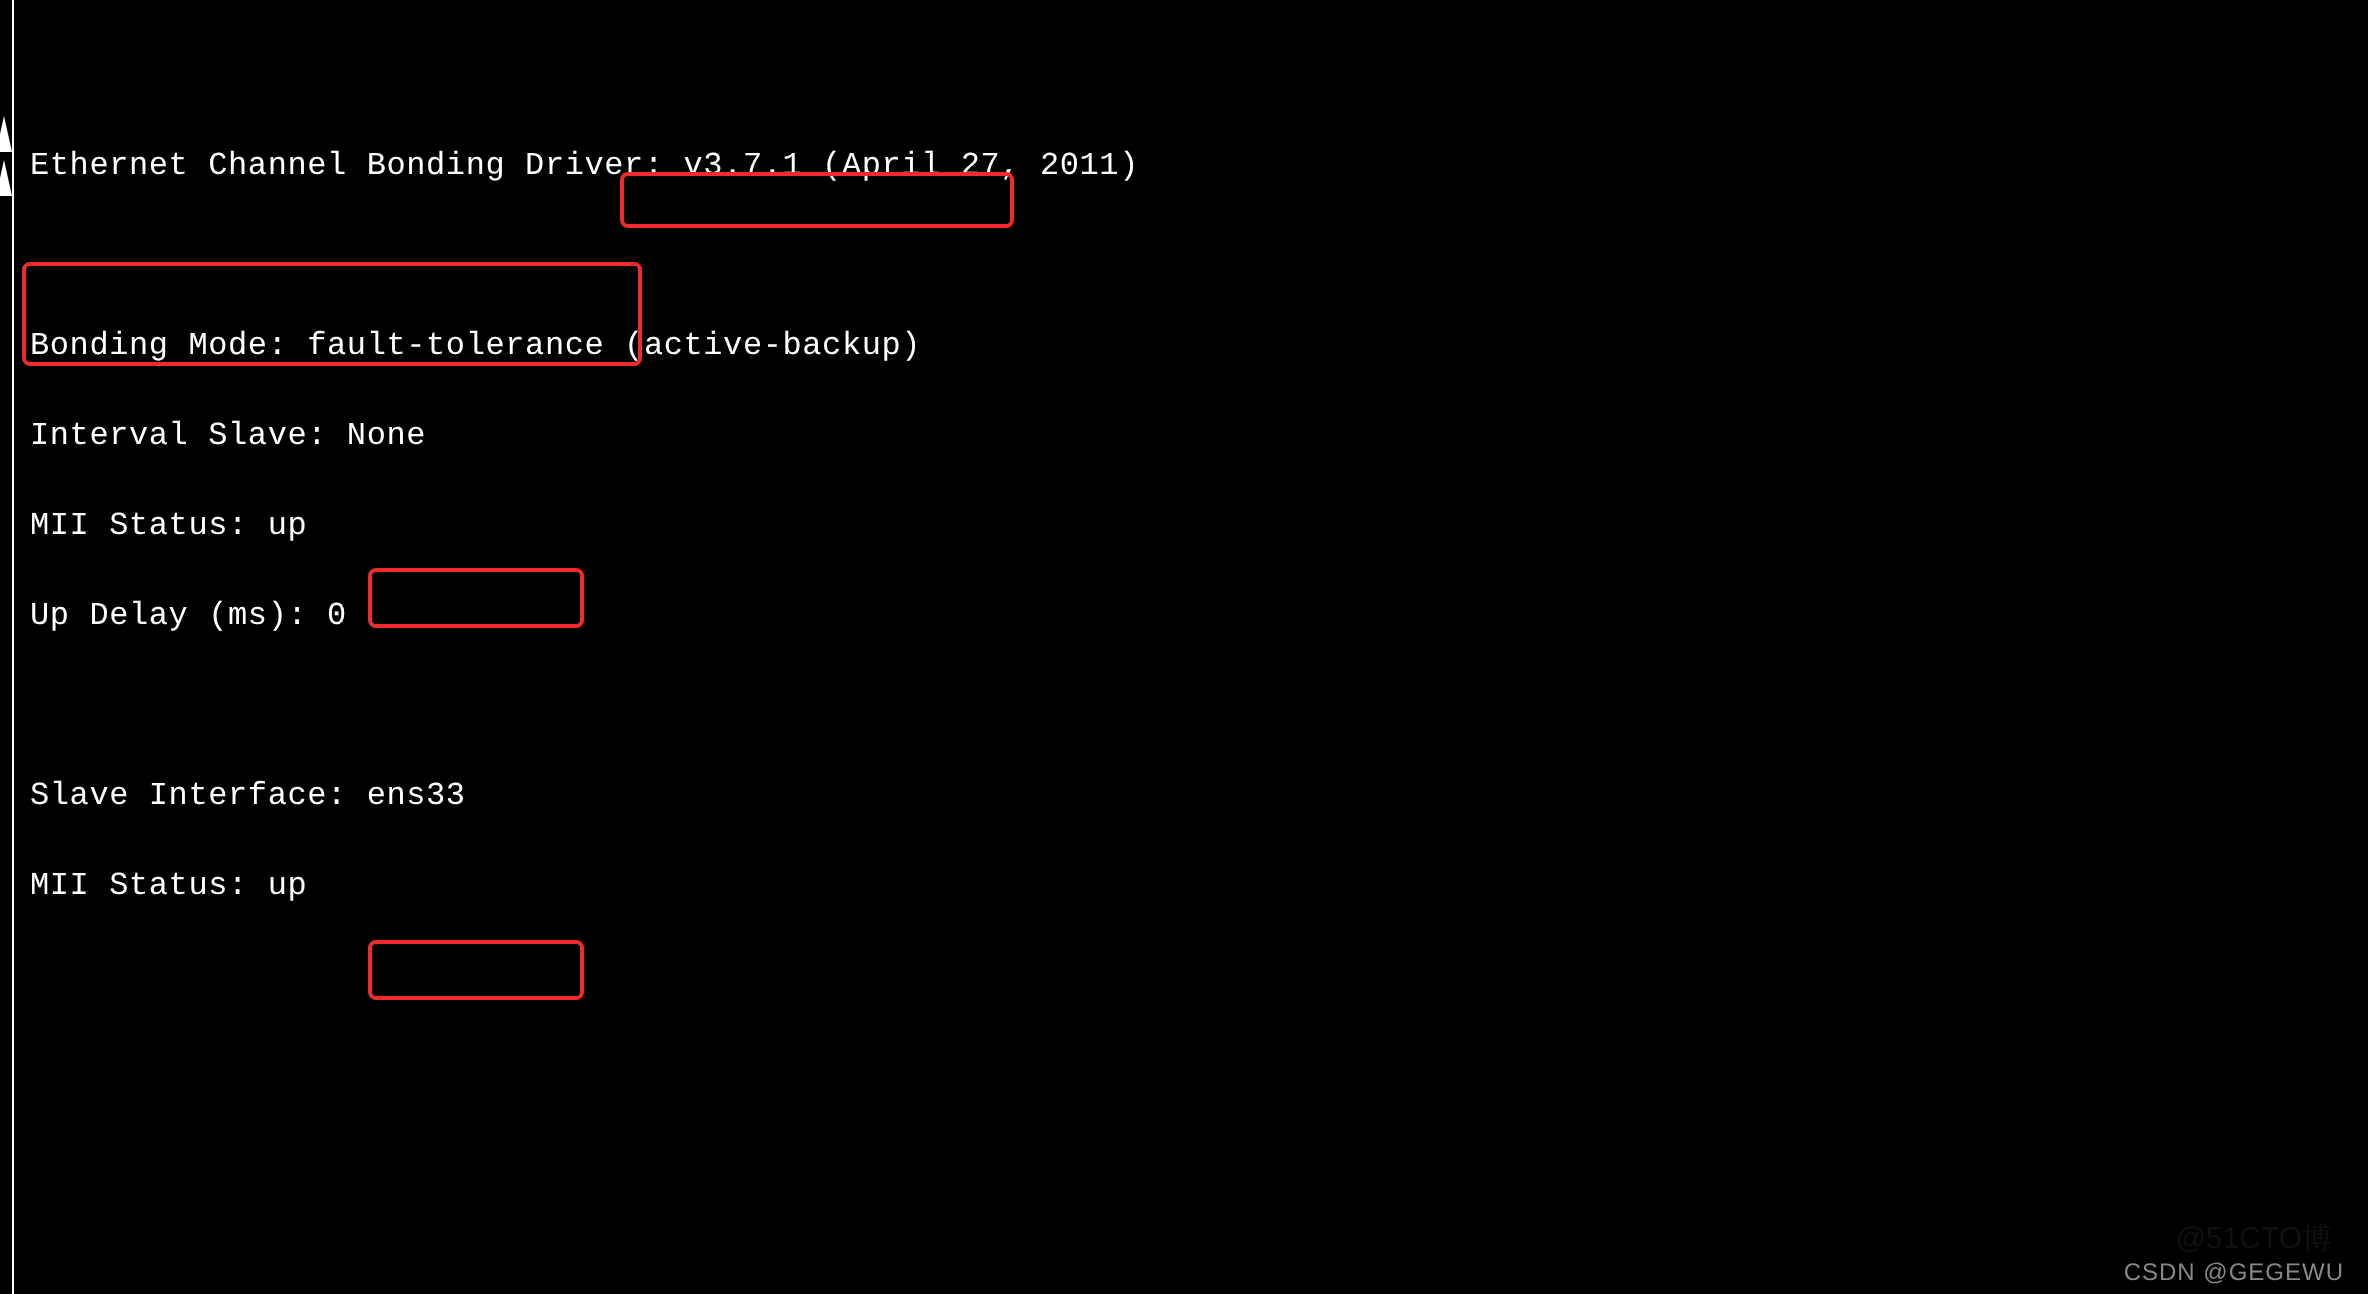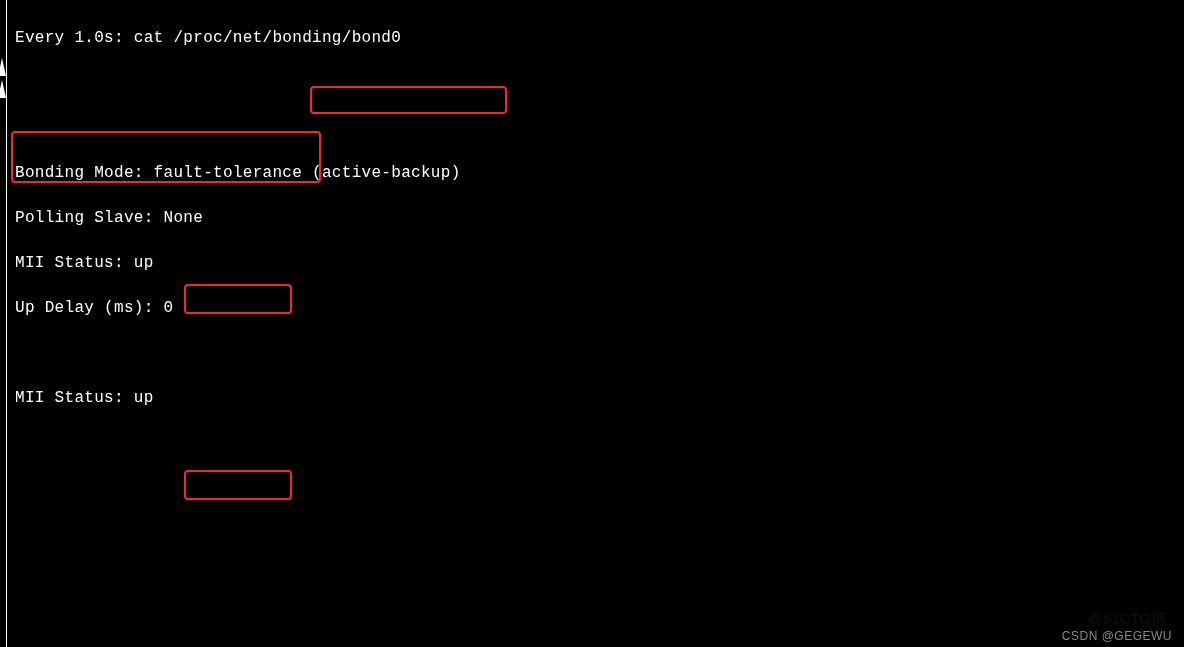--- a/index.html
+++ b/index.html
@@ -76,28 +76,29 @@
 <div class="left-edge">
   <svg width="8" height="18" style="top:58px;" viewBox="0 0 8 18">
       <polygon points="4,0 8,18 0,18" fill="#fff"></polygon>
     </svg>
   <svg width="8" height="18" style="top:80px;" viewBox="0 0 8 18">
       <polygon points="4,0 8,18 0,18" fill="#fff"></polygon>
     </svg>
 </div>
 
 <div class="terminal">
-<span class="line">Every 1.0s: cat /proc/net/bonding/bond0</span>
 <span class="line"></span>
+<span class="line">Ethernet Channel Bonding Driver: v3.7.1 (April 27, 2011)</span>
 <span class="line"></span>
 <span class="line"><span>Bonding Mode: fault-tolerance </span><span>(active-backup)</span></span>
-<span class="line">Polling Slave: None</span>
+<span class="line">Interval Slave: None</span>
 <span class="line">MII Status: up</span>
 <span class="line">Up Delay (ms): 0</span>
 <span class="line"></span>
+<span class="line"><span>Slave Interface: </span><span>ens33</span></span>
 <span class="line">MII Status: up</span>
 
 
 
 
 
 
 
 
 

